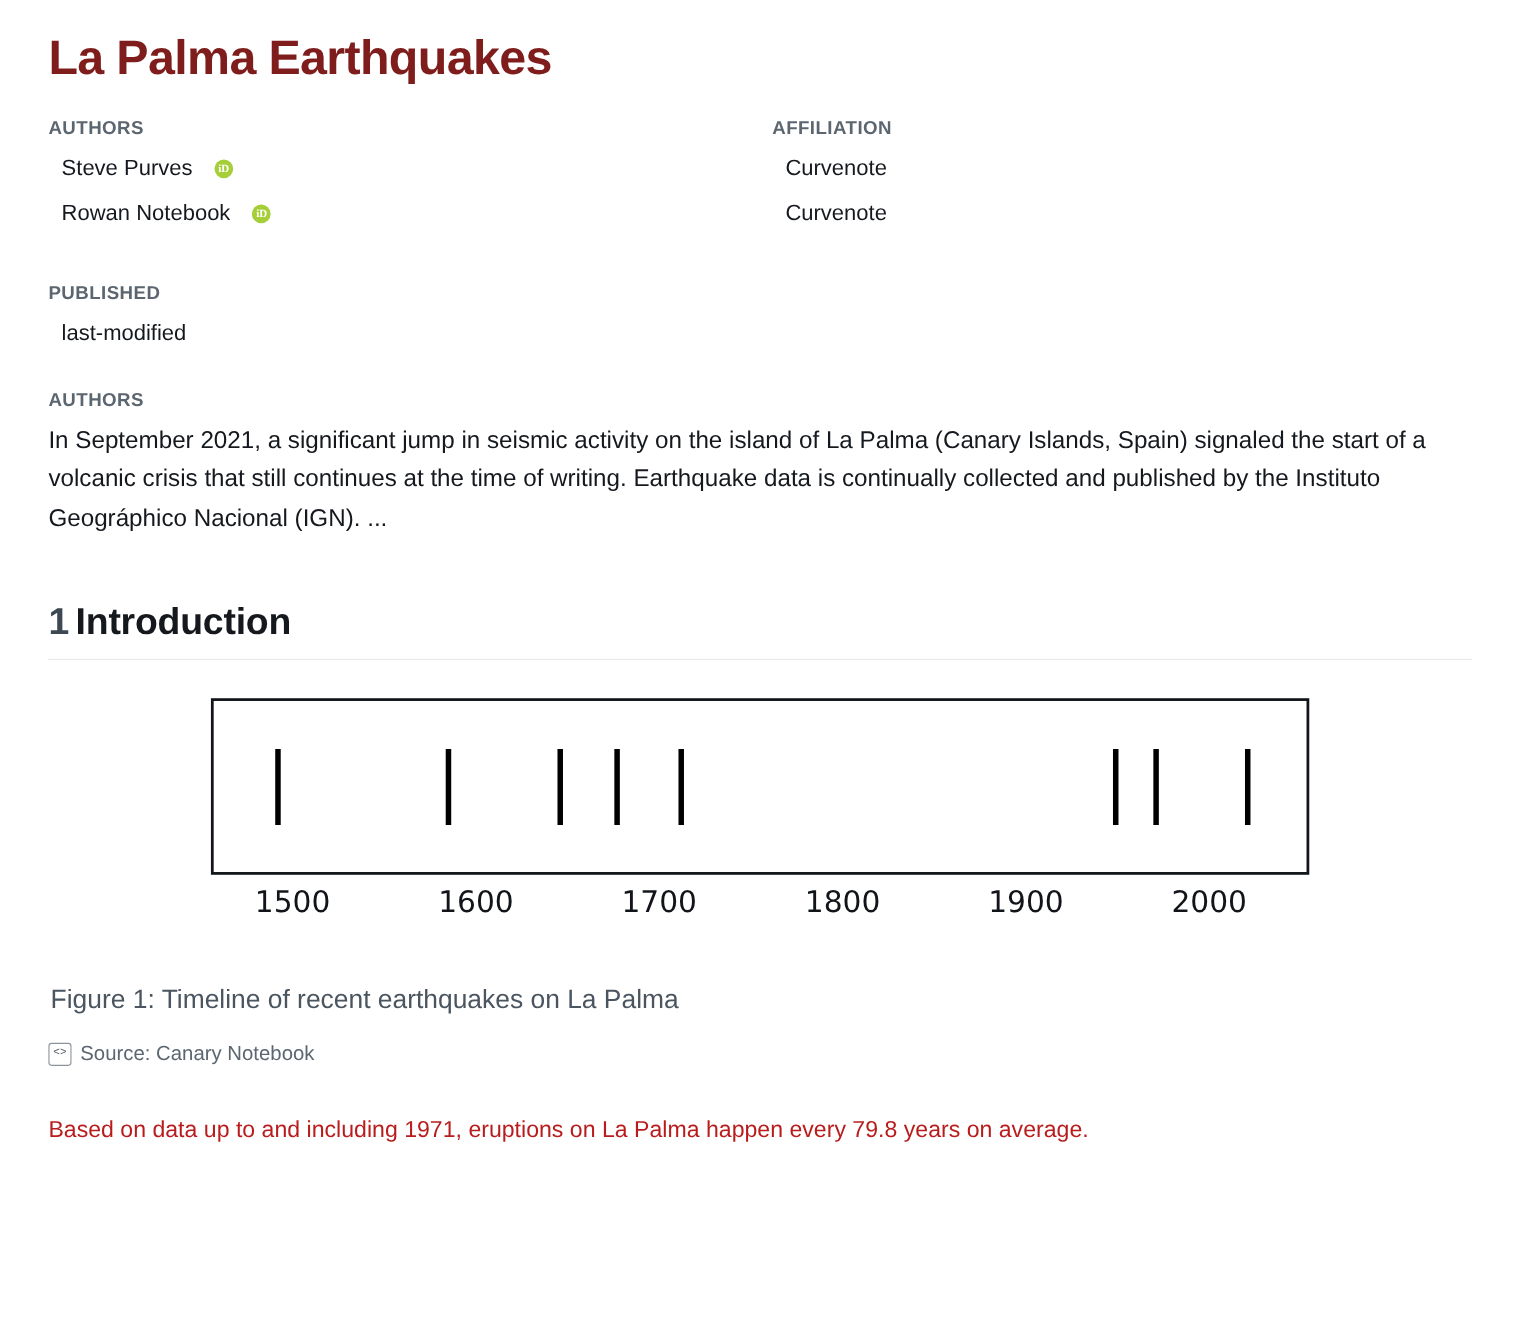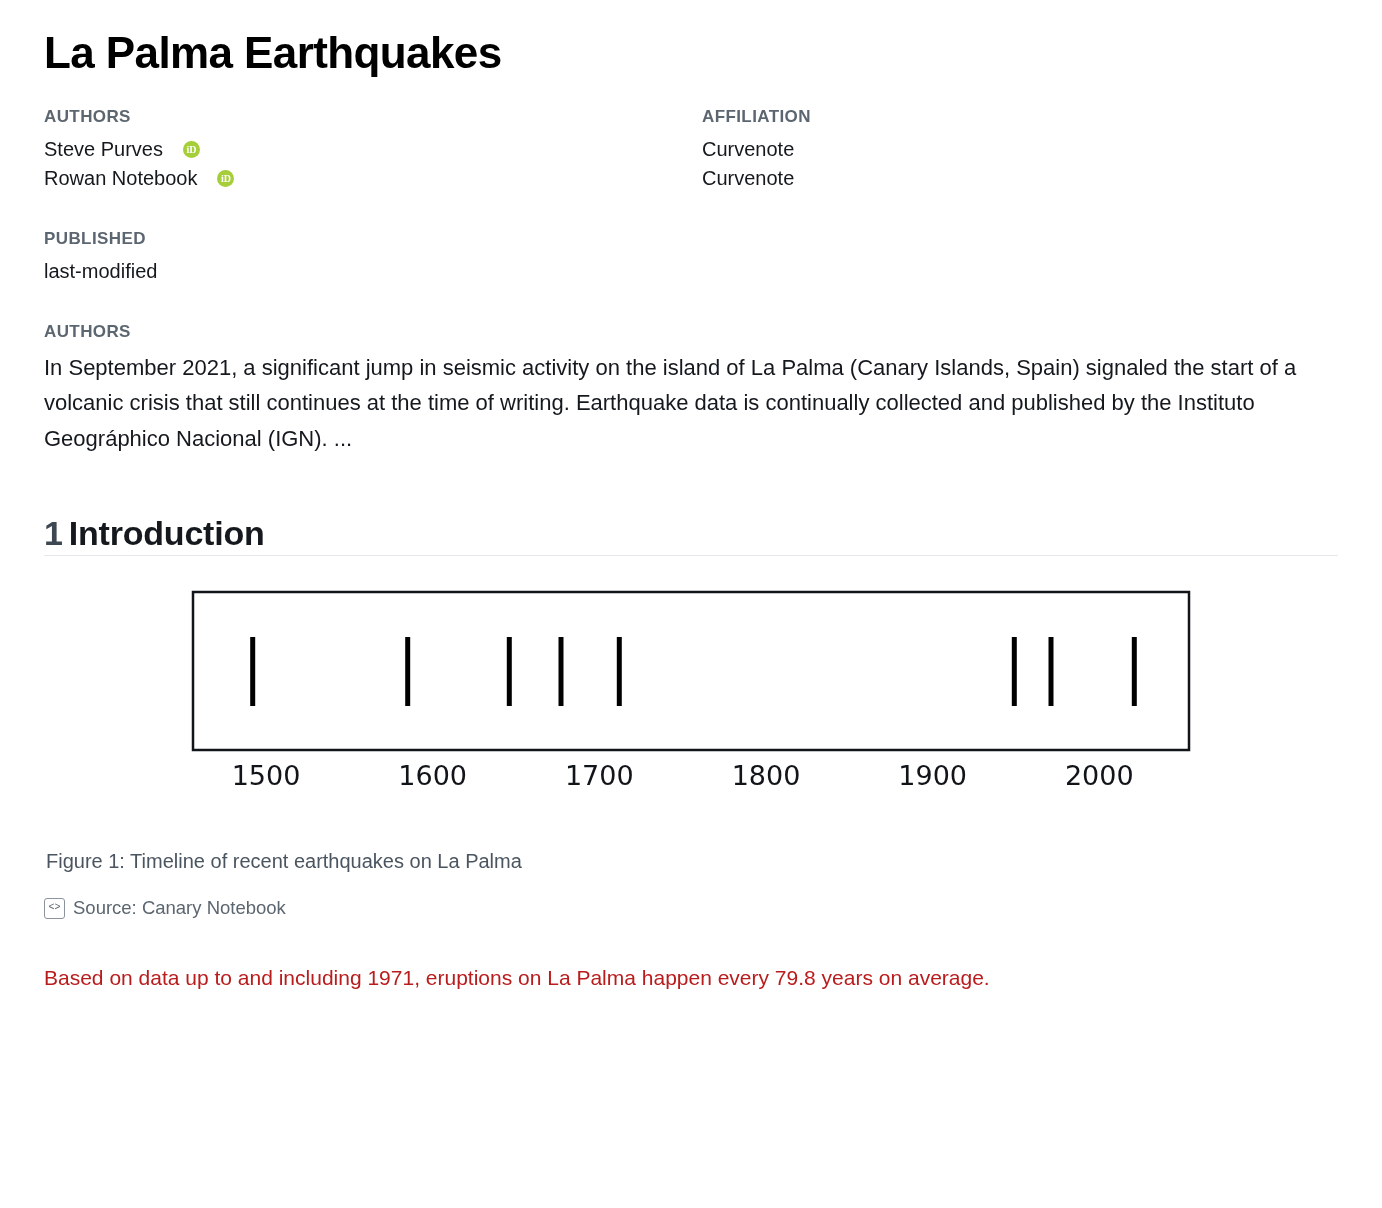--- a/index.html
+++ b/index.html
@@ -16,41 +16,41 @@
   }
   .page {
     padding: 28px 44px 40px 44px;
     box-sizing: border-box;
   }
   .doc-title {
     font-size: 44px;
     line-height: 1.15;
     font-weight: 700;
     letter-spacing: -0.6px;
-    color: #000000;
+    color: #7f1d1d;
     margin: 0 0 28px 0;
   }
   .meta-grid {
     display: grid;
     grid-template-columns: 658px 1fr;
     column-gap: 0px;
     row-gap: 0px;
   }
   .meta-label {
     font-size: 17px;
     letter-spacing: 0.4px;
     color: #5c6670;
     margin: 0 0 8px 0;
     font-weight: 700;
   }
   .meta-value {
     font-size: 20px;
     line-height: 1.45;
     color: #15191e;
-    margin: 0;
+    margin: 12px;
     display: flex;
     align-items: center;
     gap: 20px;
   }
   .orcid {
     display: inline-block;
     width: 17px;
     height: 17px;
     border-radius: 50%;
     background: #a6ce39;
@@ -83,37 +83,37 @@
     color: #15191e;
     margin: 0;
     max-width: 1300px;
   }
   h2.section {
     font-size: 34px;
     font-weight: 600;
     letter-spacing: -0.2px;
     color: #15191e;
     margin: 58px 0 0 0;
-    padding-bottom: 2px;
+    padding-bottom: 14px;
     border-bottom: 1px solid #e6e8eb;
   }
   h2.section .num {
     color: #3d4852;
     font-weight: 600;
     margin-right: 6px;
   }
   .figure {
     margin: 34px 0 0 0;
     text-align: center;
   }
   .figure-inner {
     display: inline-block;
   }
   .fig-caption {
-    font-size: 20px;
+    font-size: 24px;
     color: #4a5560;
     margin: 26px 0 0 0;
     text-align: left;
     padding-left: 2px;
   }
   .source-line {
     display: flex;
     align-items: center;
     gap: 8px;
     margin-top: 24px;

